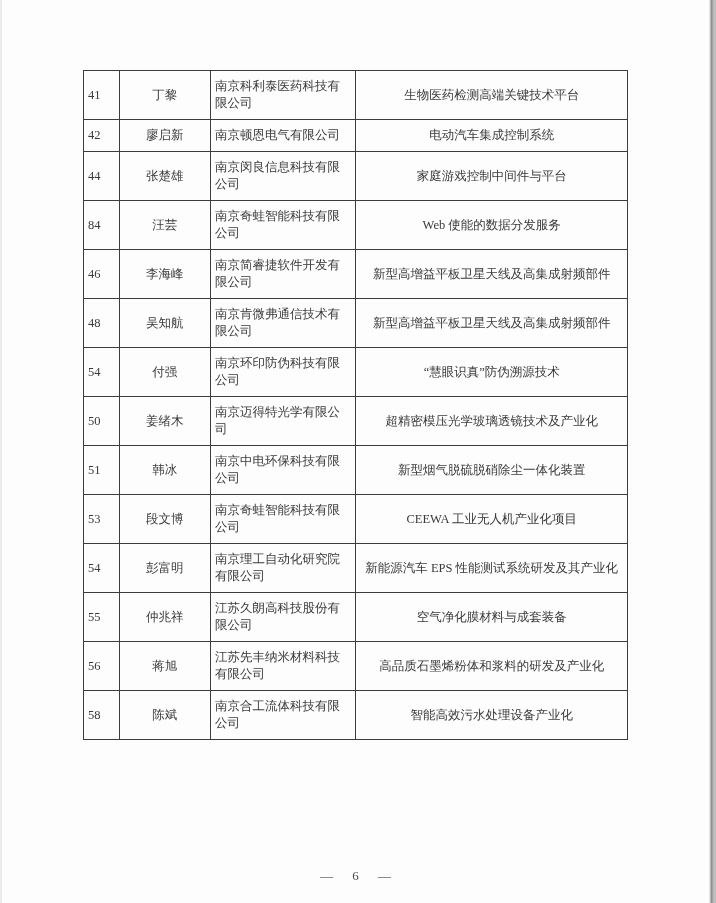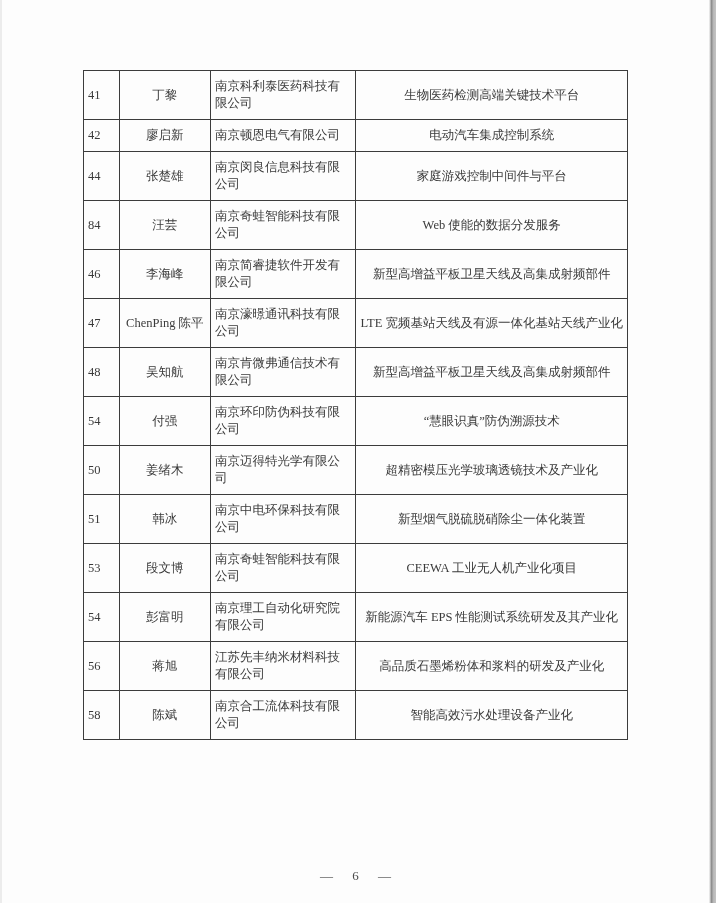--- a/index.html
+++ b/index.html
@@ -97,26 +97,20 @@
     <td class="cell-project">Web 使能的数据分发服务</td>
   </tr>
 
   <tr>
     <td class="cell-no">46</td>
     <td class="cell-name">李海峰</td>
     <td class="cell-company">南京简睿捷软件开发有限公司</td>
     <td class="cell-project">新型高增益平板卫星天线及高集成射频部件</td>
   </tr>
 
-  <tr>
-    <td class="cell-no">47</td>
-    <td class="cell-name">ChenPing 陈平</td>
-    <td class="cell-company">南京濠暻通讯科技有限公司</td>
-    <td class="cell-project">LTE 宽频基站天线及有源一体化基站天线产业化</td>
-  </tr>
 
   <tr>
     <td class="cell-no">48</td>
     <td class="cell-name">吴知航</td>
     <td class="cell-company">南京肯微弗通信技术有限公司</td>
     <td class="cell-project">新型高增益平板卫星天线及高集成射频部件</td>
   </tr>
 
   <tr>
     <td class="cell-no">54</td>
@@ -147,20 +141,26 @@
     <td class="cell-project">CEEWA 工业无人机产业化项目</td>
   </tr>
 
   <tr>
     <td class="cell-no">54</td>
     <td class="cell-name">彭富明</td>
     <td class="cell-company">南京理工自动化研究院有限公司</td>
     <td class="cell-project">新能源汽车 EPS 性能测试系统研发及其产业化</td>
   </tr>
 
+  <tr>
+    <td class="cell-no">55</td>
+    <td class="cell-name">仲兆祥</td>
+    <td class="cell-company">江苏久朗高科技股份有限公司</td>
+    <td class="cell-project">空气净化膜材料与成套装备</td>
+  </tr>
 
   <tr>
     <td class="cell-no">56</td>
     <td class="cell-name">蒋旭</td>
     <td class="cell-company">江苏先丰纳米材料科技有限公司</td>
     <td class="cell-project">高品质石墨烯粉体和浆料的研发及产业化</td>
   </tr>
 
 
   <tr>

